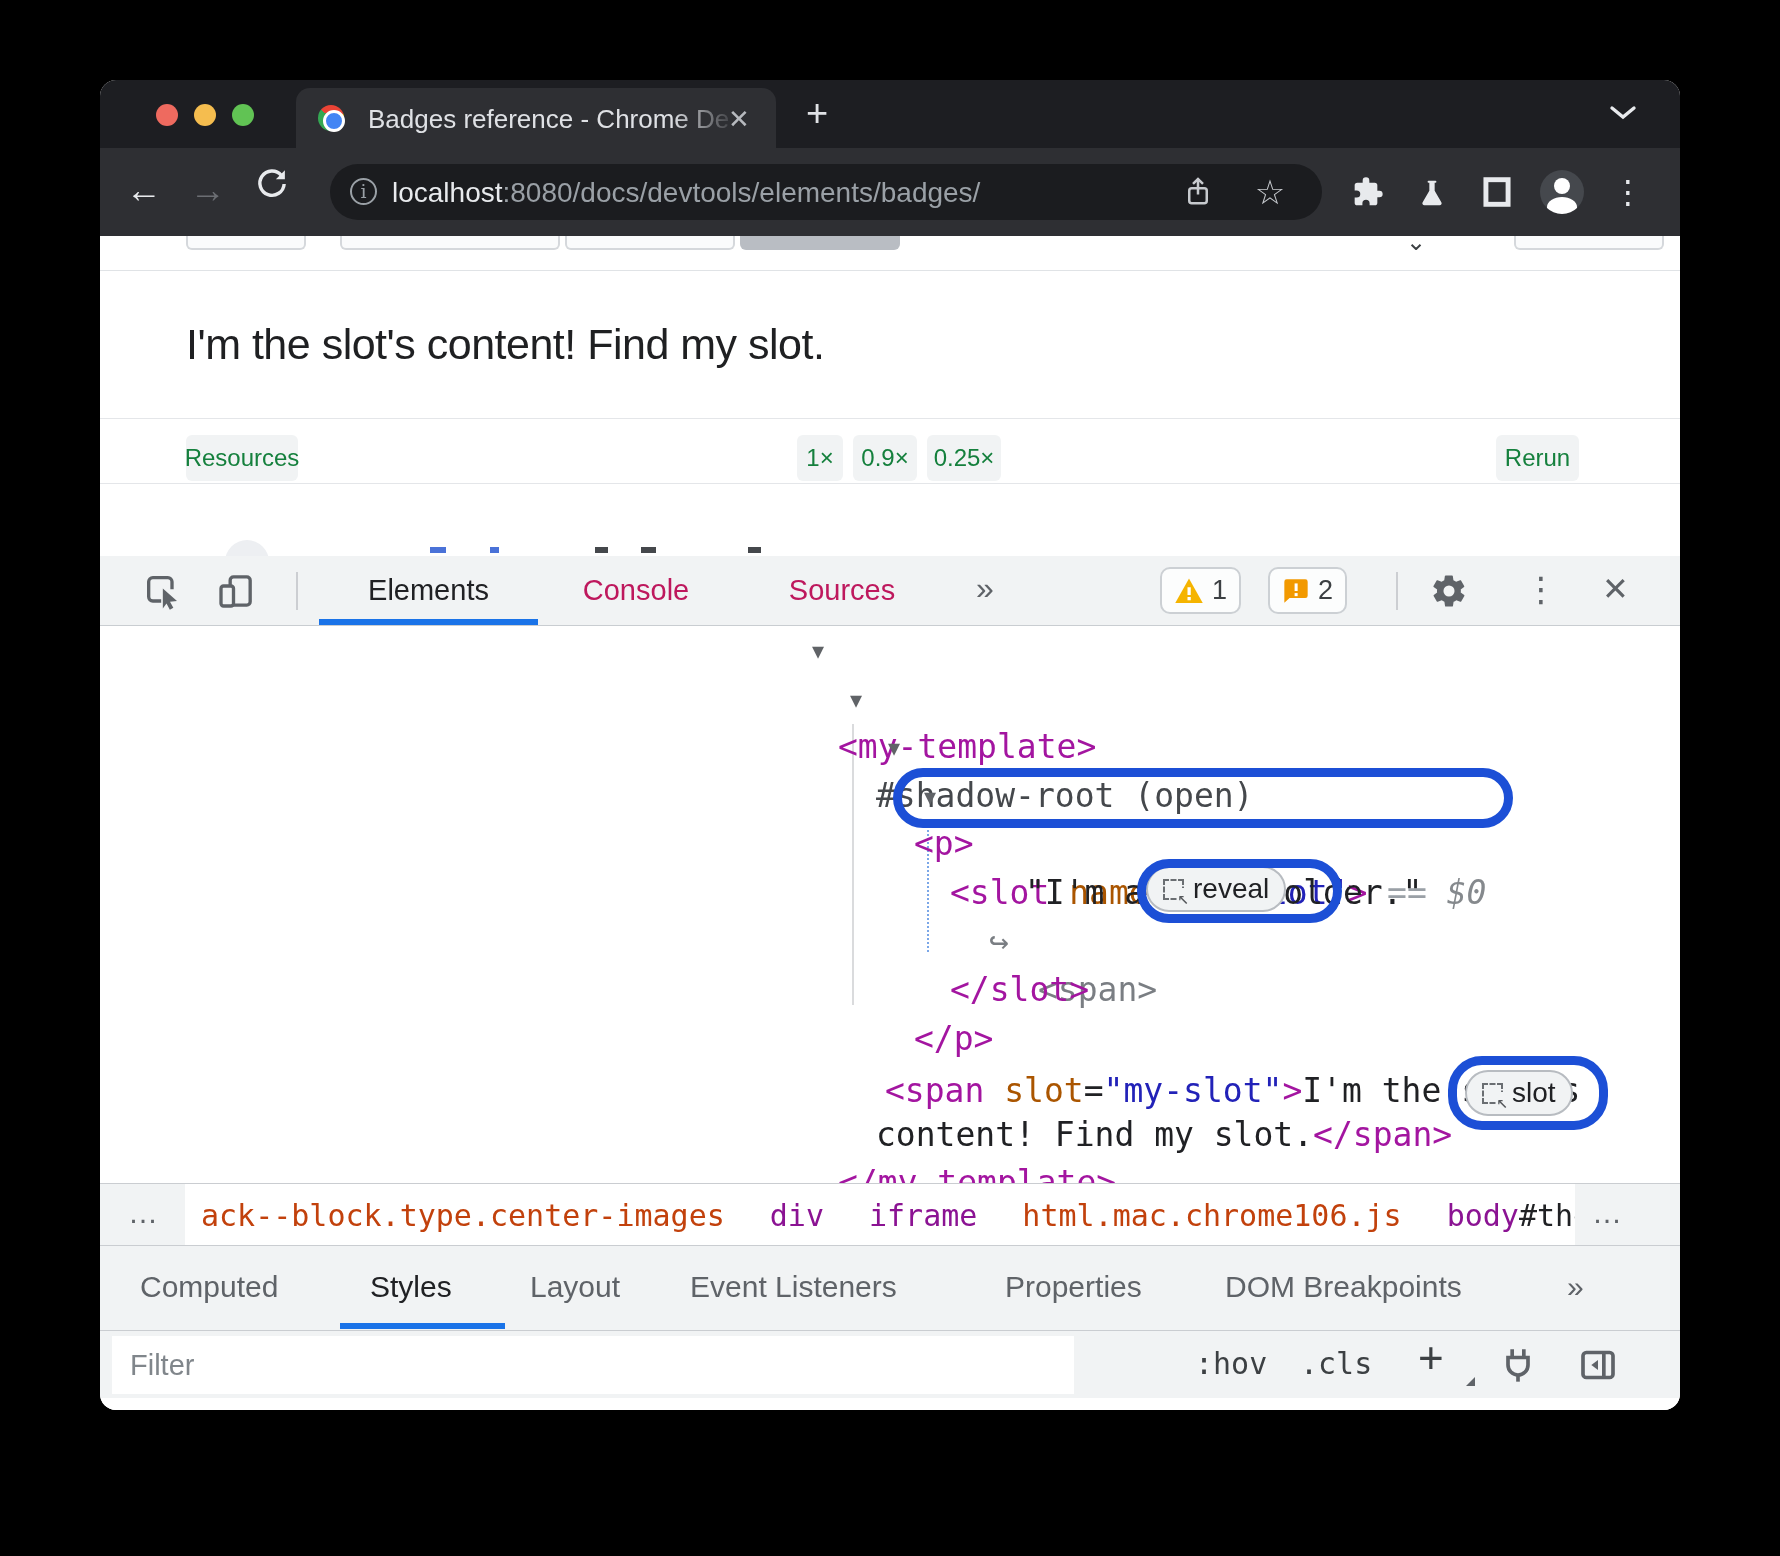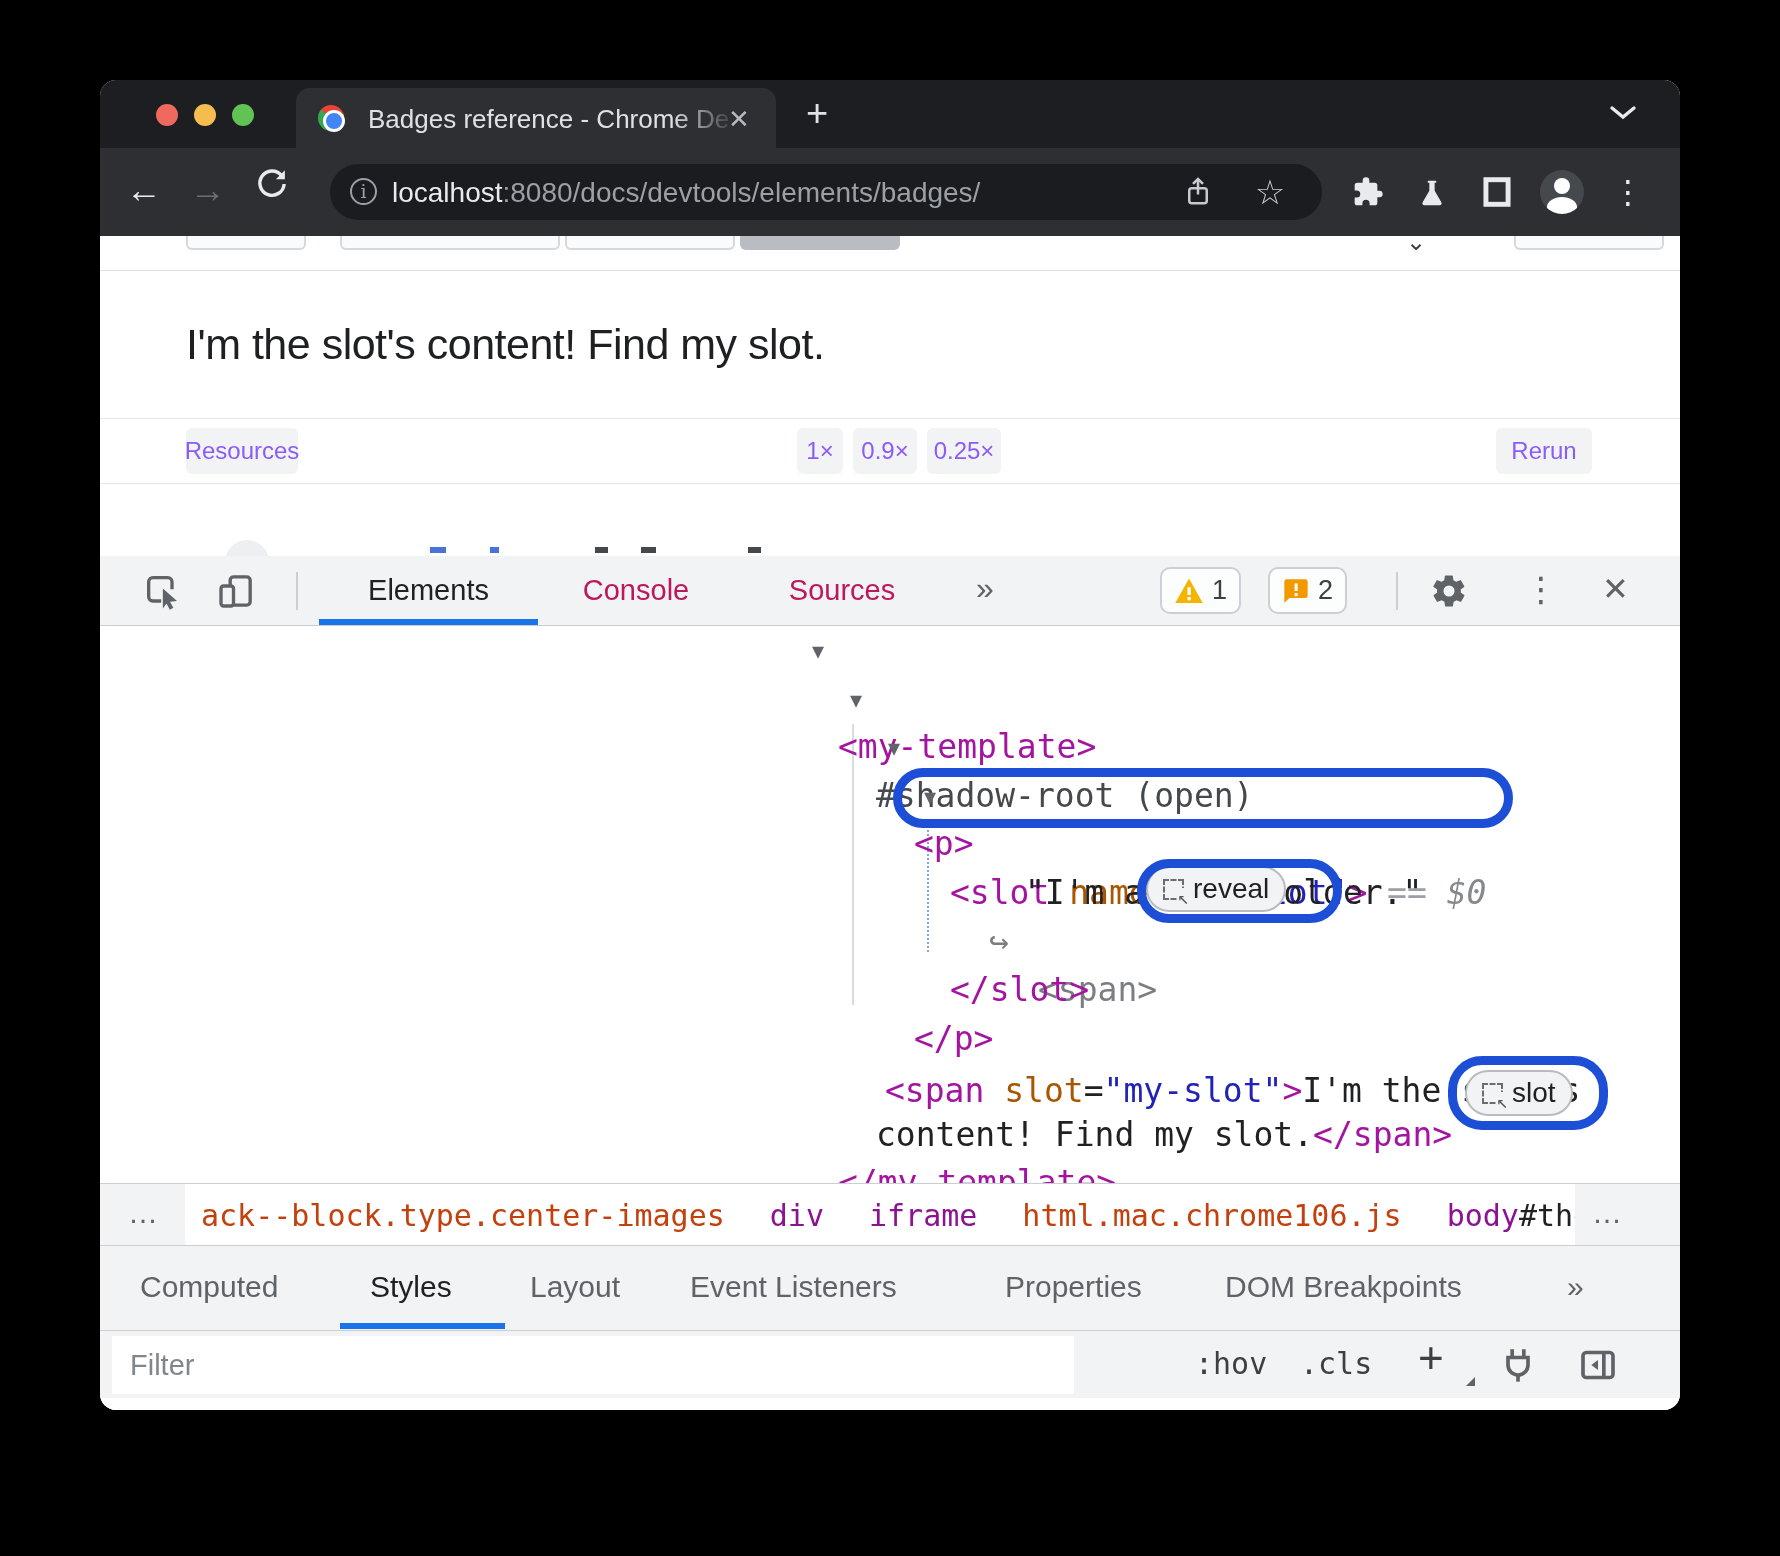--- a/index.html
+++ b/index.html
@@ -44,21 +44,21 @@
   .avatar::after{content:"";position:absolute;left:7px;top:27px;width:30px;height:20px;border-radius:50% 50% 0 0;background:#fff}
   .vdots{font-size:32px;color:#e8eaed;letter-spacing:0}
 
   
   .page{position:absolute;left:0;top:156px;width:1580px;height:320px;background:#fff;overflow:hidden}
   .cutbox{position:absolute;top:0;height:14px;border:2px solid #d5d8dc;border-top:none;border-radius:0 0 6px 6px;background:#fafbfc}
   .cutbox.filled{background:#b9bdc3;border:none}
   .page-divider{position:absolute;left:0;top:34px;width:1580px;height:1px;background:#e0e3e6}
   .slot-text{position:absolute;left:86px;top:84px;font-size:43px;color:#1f2022;letter-spacing:-.5px}
   .demo-band{position:absolute;left:0;top:182px;width:1580px;height:66px;border-top:1px solid #e4e6e9;border-bottom:1px solid #e4e6e9}
-  .demo-btn{position:absolute;top:9px;height:46px;background:#f1f3f4;border-radius:6px;color:#8b5cf6;
+  .demo-btn{position:absolute;top:16px;height:46px;background:#f1f3f4;border-radius:6px;color:#15803d;
             font-size:24px;display:flex;align-items:center;justify-content:center}
   .frag-dash{position:absolute;top:311px;height:6px}
 
   
   .dt-toolbar{position:absolute;left:0;top:476px;width:1580px;height:70px;background:#f1f3f4;border-bottom:1px solid #c9cdd1}
   .dt-sep{position:absolute;top:16px;width:2px;height:38px;background:#ccced2}
   .dt-tab{position:absolute;top:0;height:69px;display:flex;align-items:center;justify-content:center;
           font-size:29px;color:#be185d}
   .dt-tab.active{color:#202124}
   .dt-underline{position:absolute;left:219px;top:63px;width:219px;height:6px;background:#1a73e8}
@@ -181,21 +181,21 @@
     <span class="cutbox" style="left:1414px;width:150px"></span>
     <div class="page-divider"></div>
 
     <div class="slot-text">I'm the slot's content! Find my slot.</div>
 
     <div class="demo-band">
       <div class="demo-btn" style="left:86px;width:112px">Resources</div>
       <div class="demo-btn" style="left:697px;width:46px">1×</div>
       <div class="demo-btn" style="left:753px;width:64px">0.9×</div>
       <div class="demo-btn" style="left:827px;width:74px">0.25×</div>
-      <div class="demo-btn" style="left:1396px;width:96px">Rerun</div>
+      <div class="demo-btn" style="left:1396px;width:83px">Rerun</div>
     </div>
 
     <span class="abs" style="left:125px;top:304px;width:44px;height:44px;border-radius:50%;background:#edeff2"></span>
     <span class="frag-dash" style="left:330px;width:16px;background:#4a72d8"></span>
     <span class="frag-dash" style="left:390px;width:9px;background:#4a72d8"></span>
     <span class="frag-dash" style="left:495px;width:13px;background:#45484c"></span>
     <span class="frag-dash" style="left:541px;width:15px;background:#45484c"></span>
     <span class="frag-dash" style="left:648px;width:13px;background:#45484c"></span>
   </div>
 

